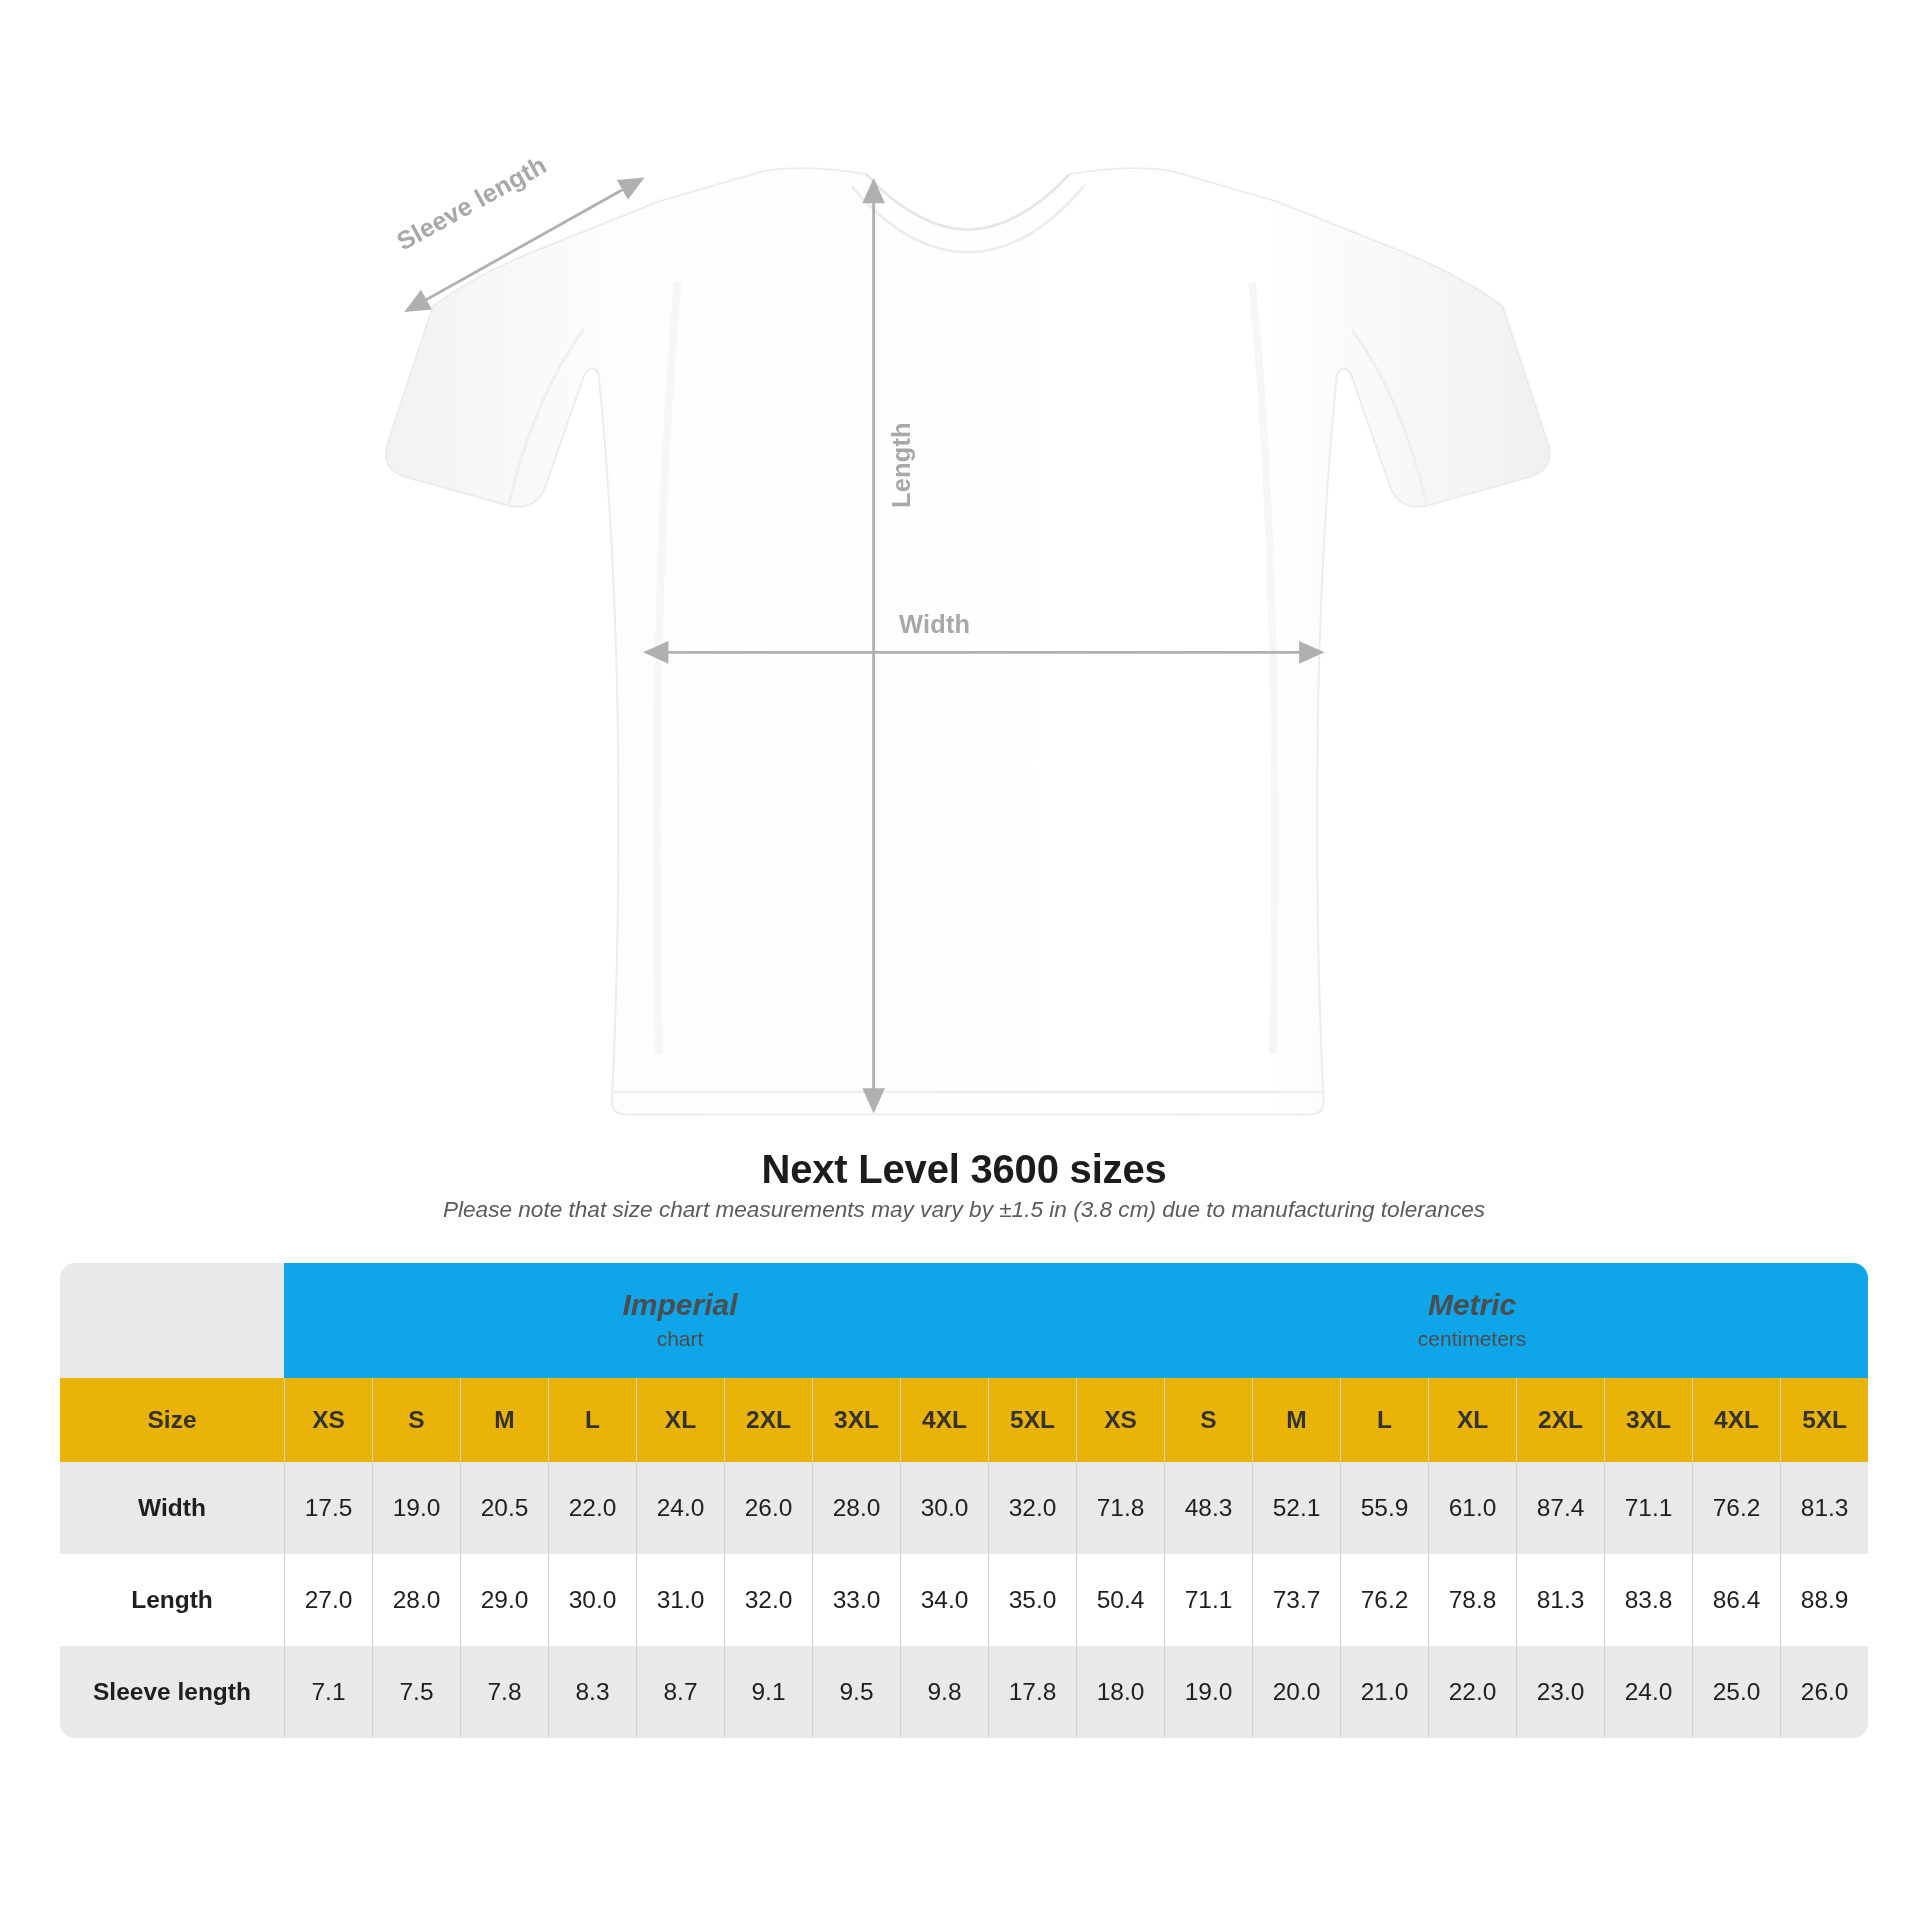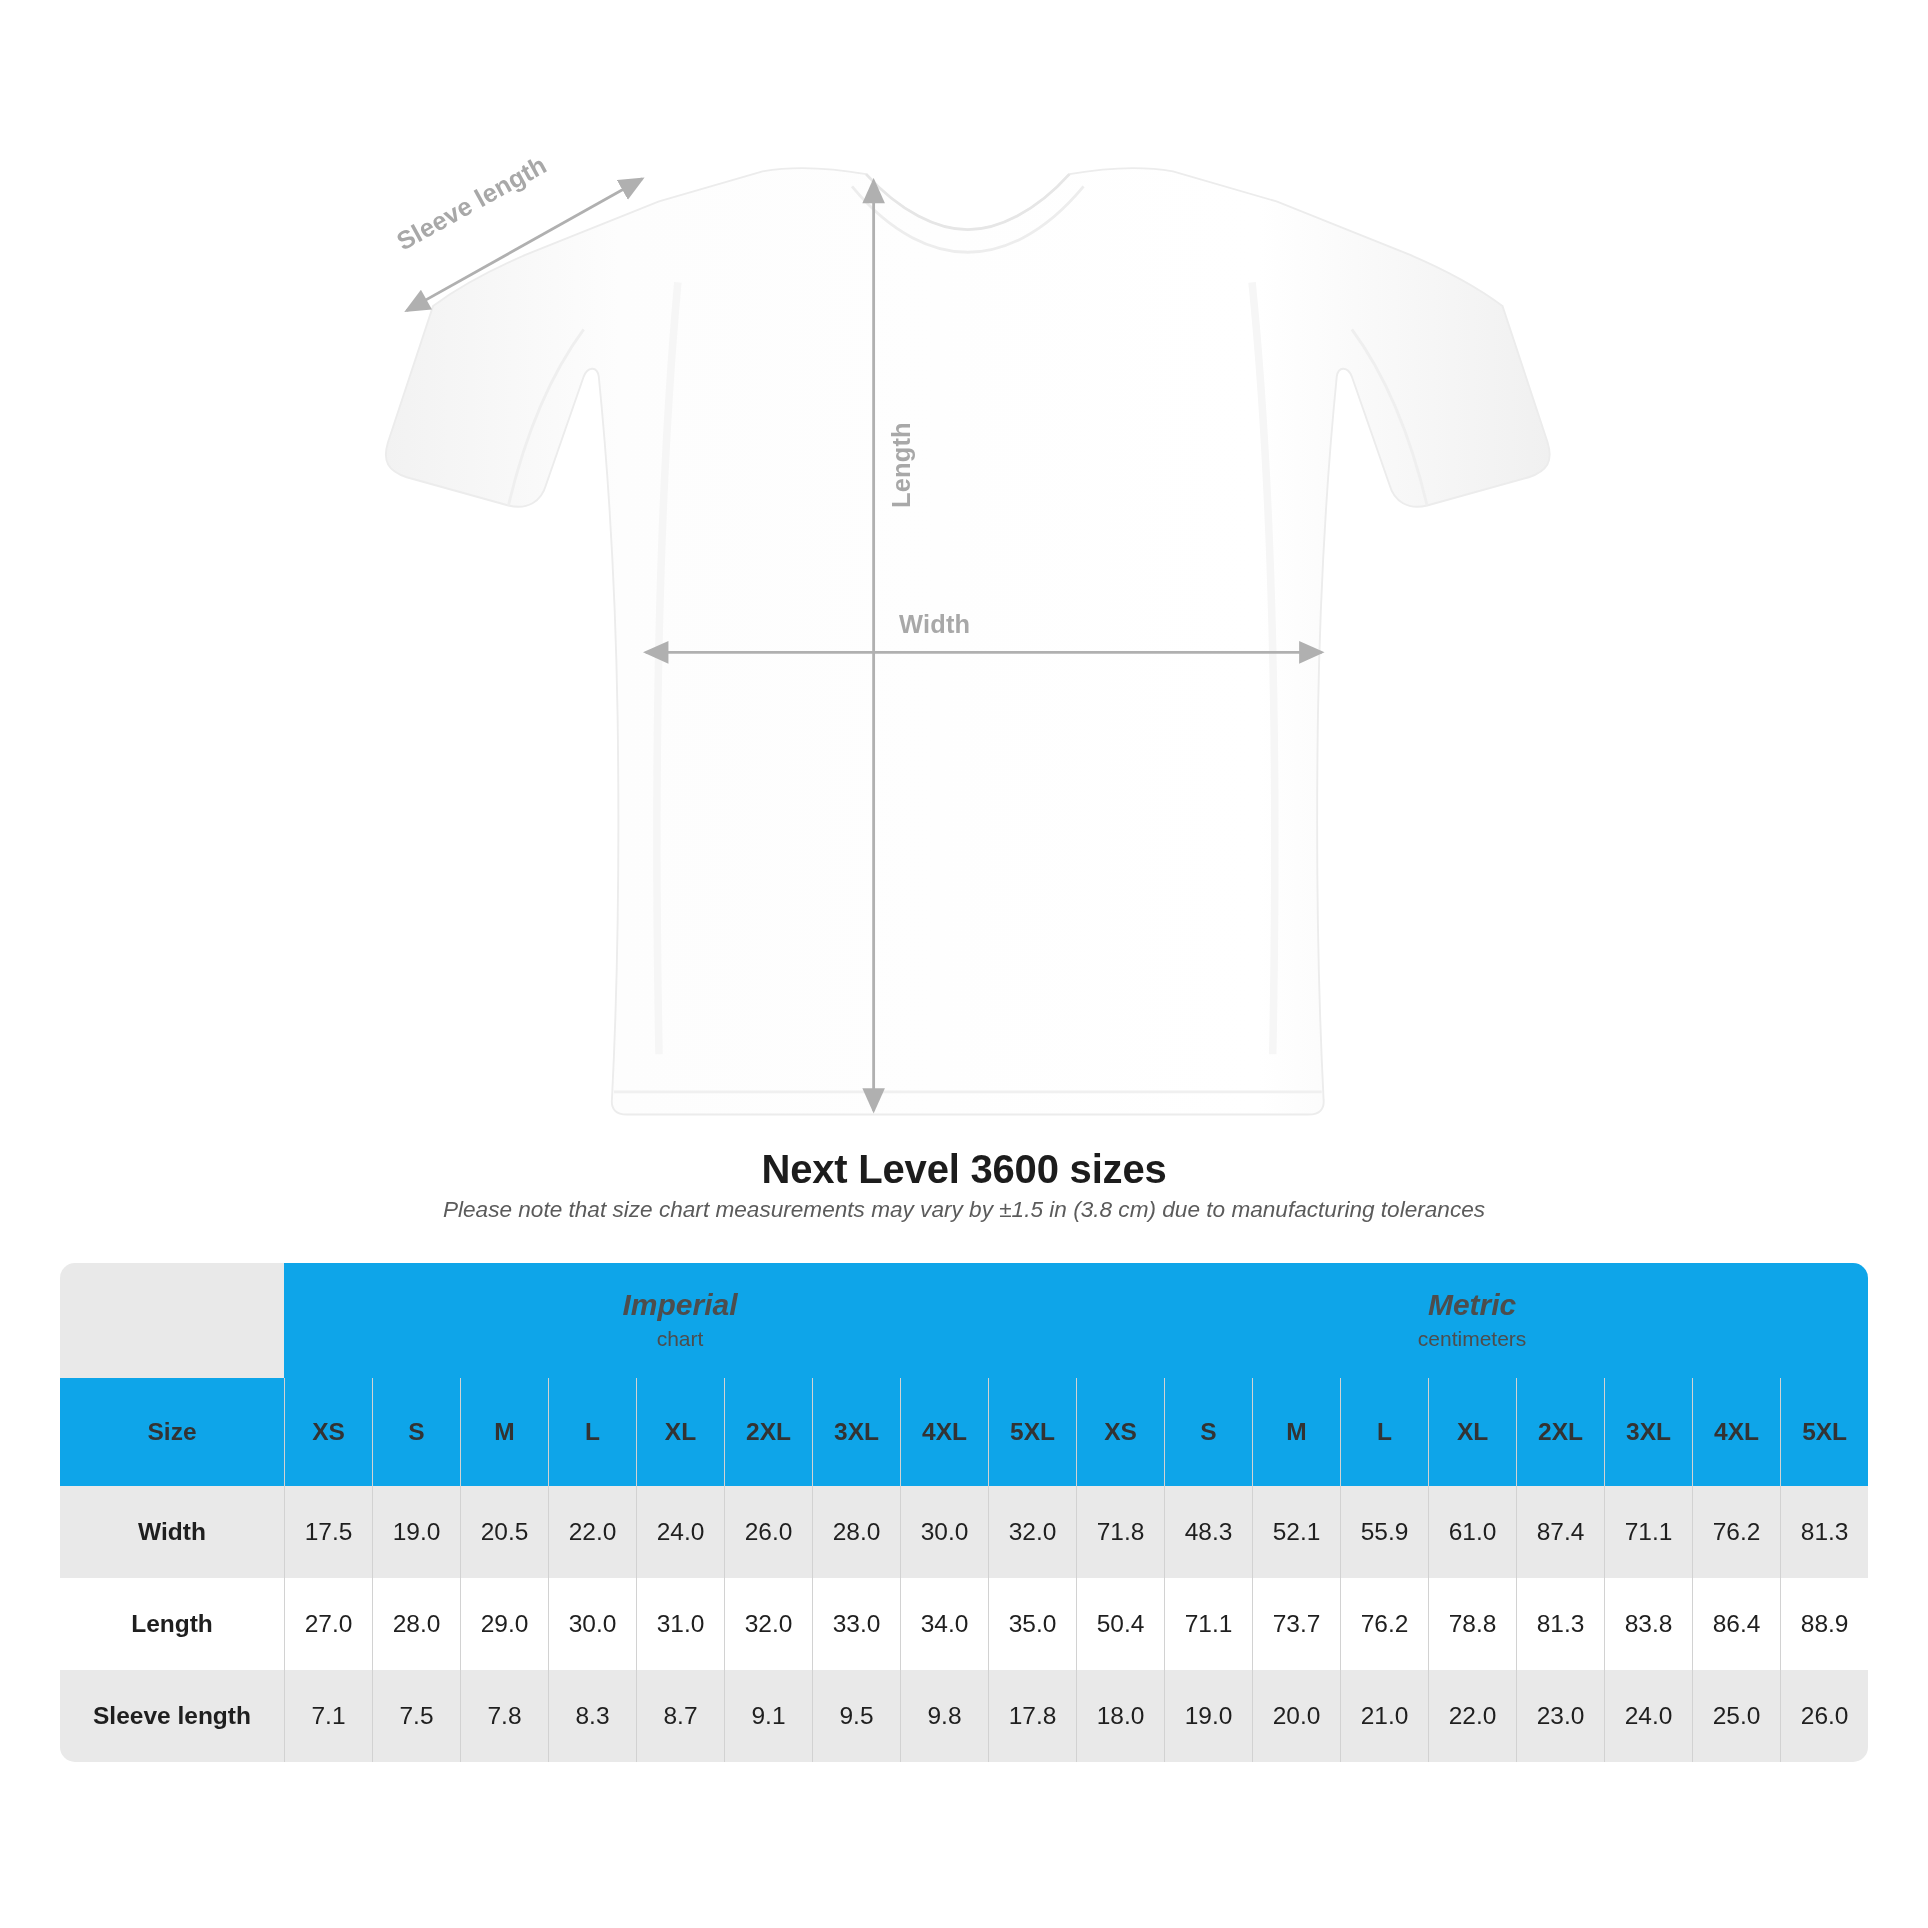--- a/index.html
+++ b/index.html
@@ -115,22 +115,22 @@
   .corner-cell-right {
     border-top-right-radius: 15px;
   }
   .row-head {
     font-size: 24.5px;
     font-weight: bold;
     color: #333333;
     width: 224px;
   }
   .hdr-row td {
-    height: 108px;
-    background: #0ea5e9;
+    height: 84px;
+    background: #eab308;
     font-size: 24.5px;
     font-weight: bold;
     color: #333333;
   }
   .data-row td {
     height: 92px;
     font-size: 24.5px;
     color: #1f1f1f;
   }
   .row-shaded td { background: #e9e9e9; }

